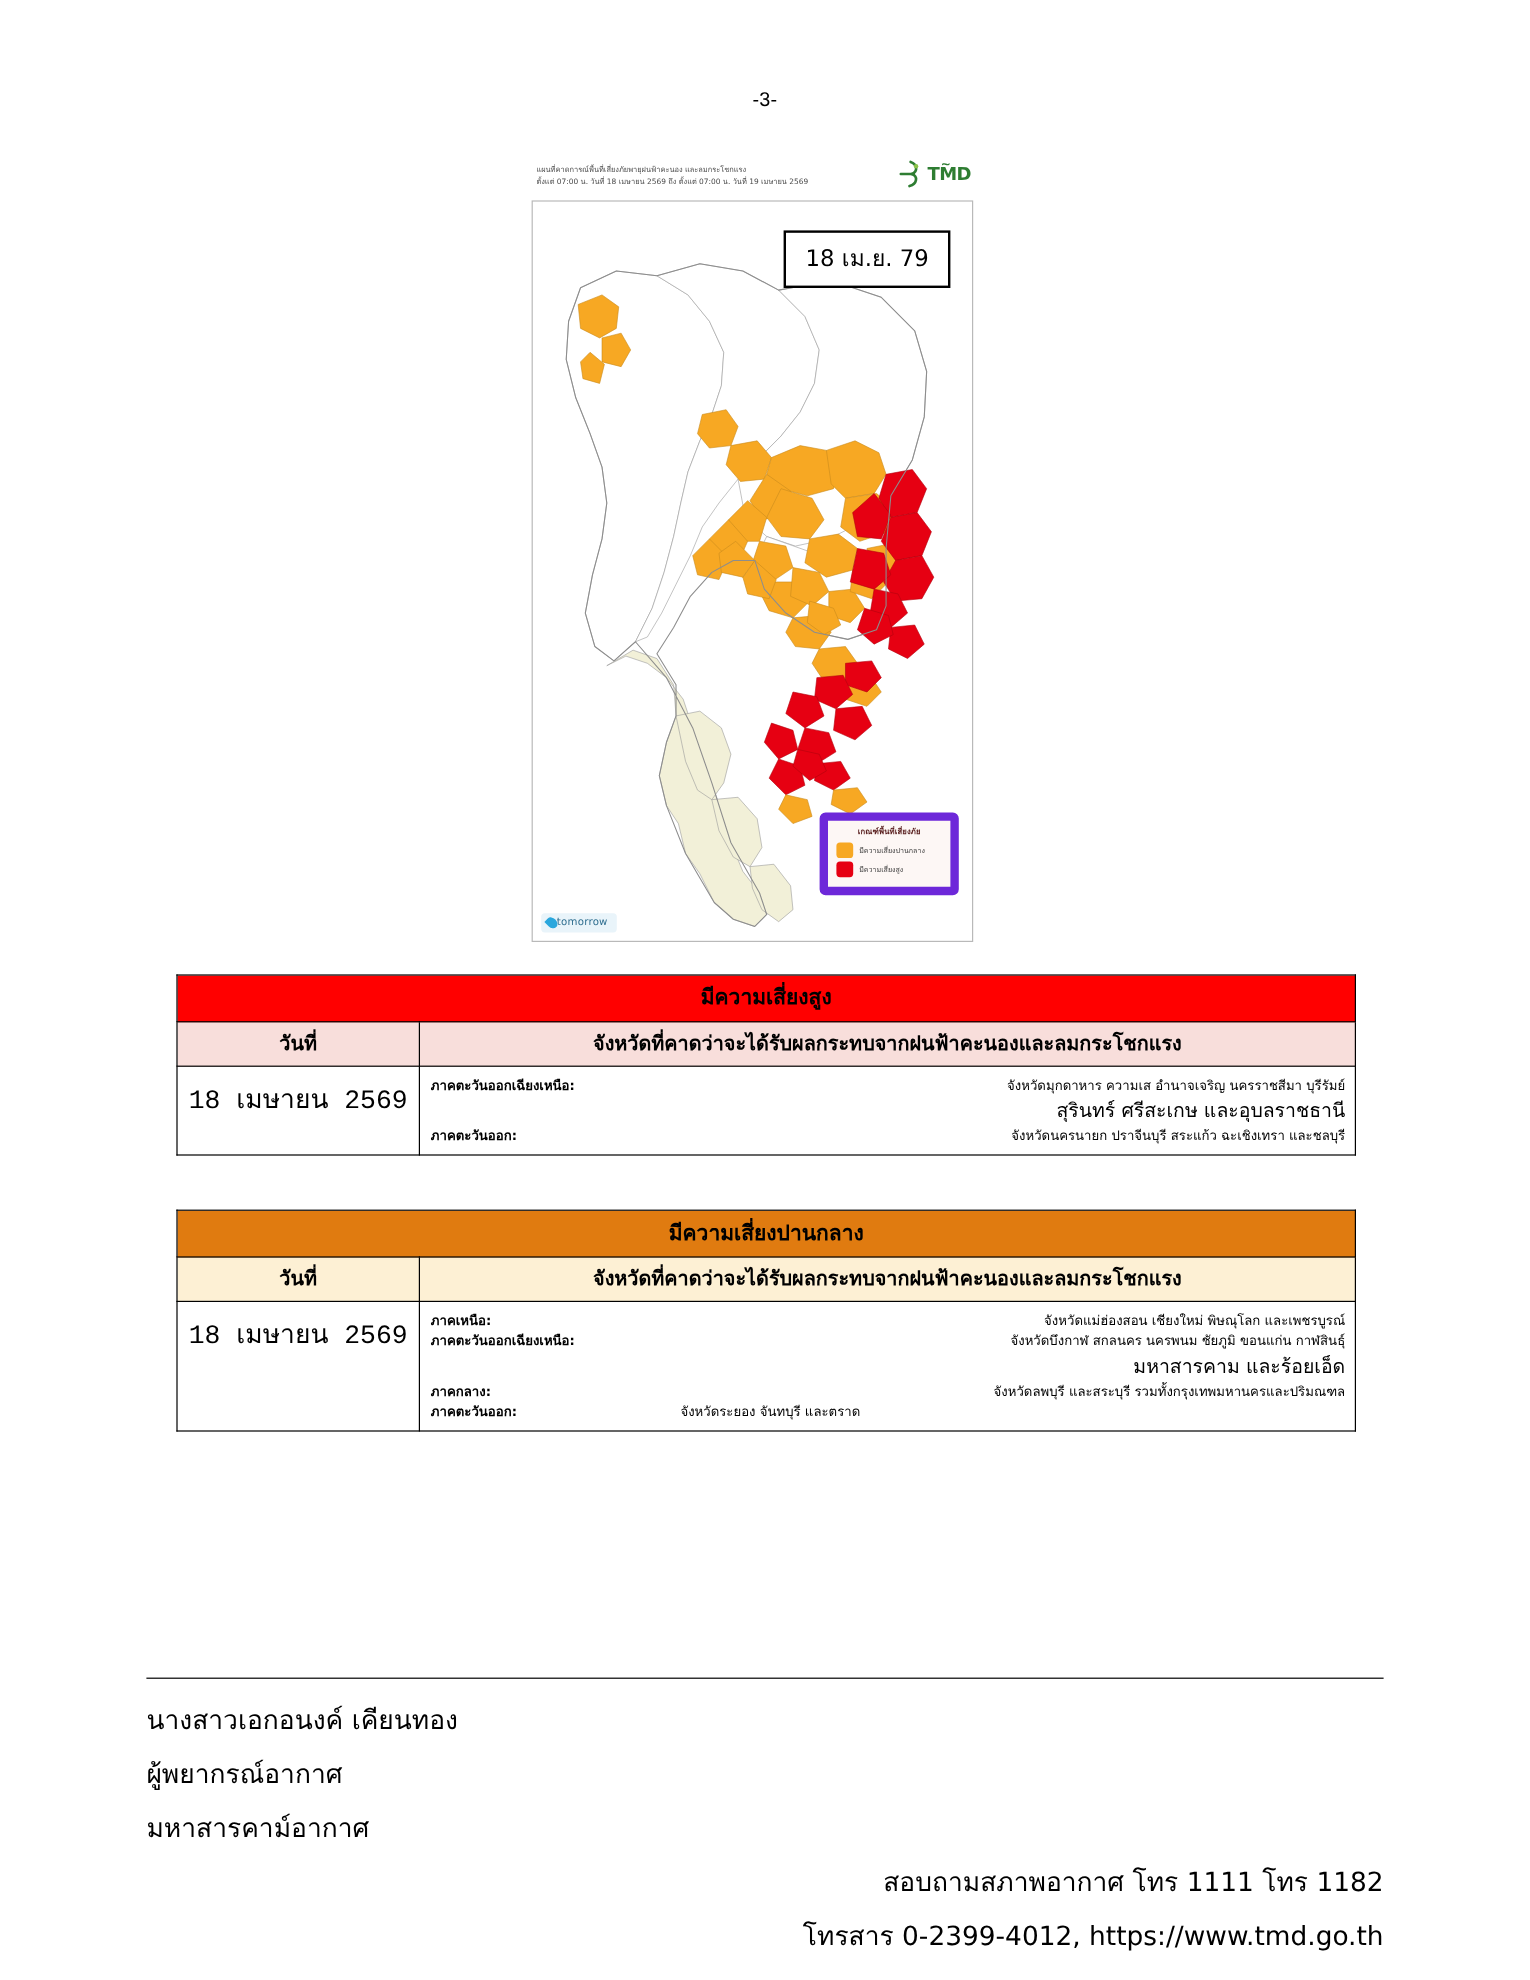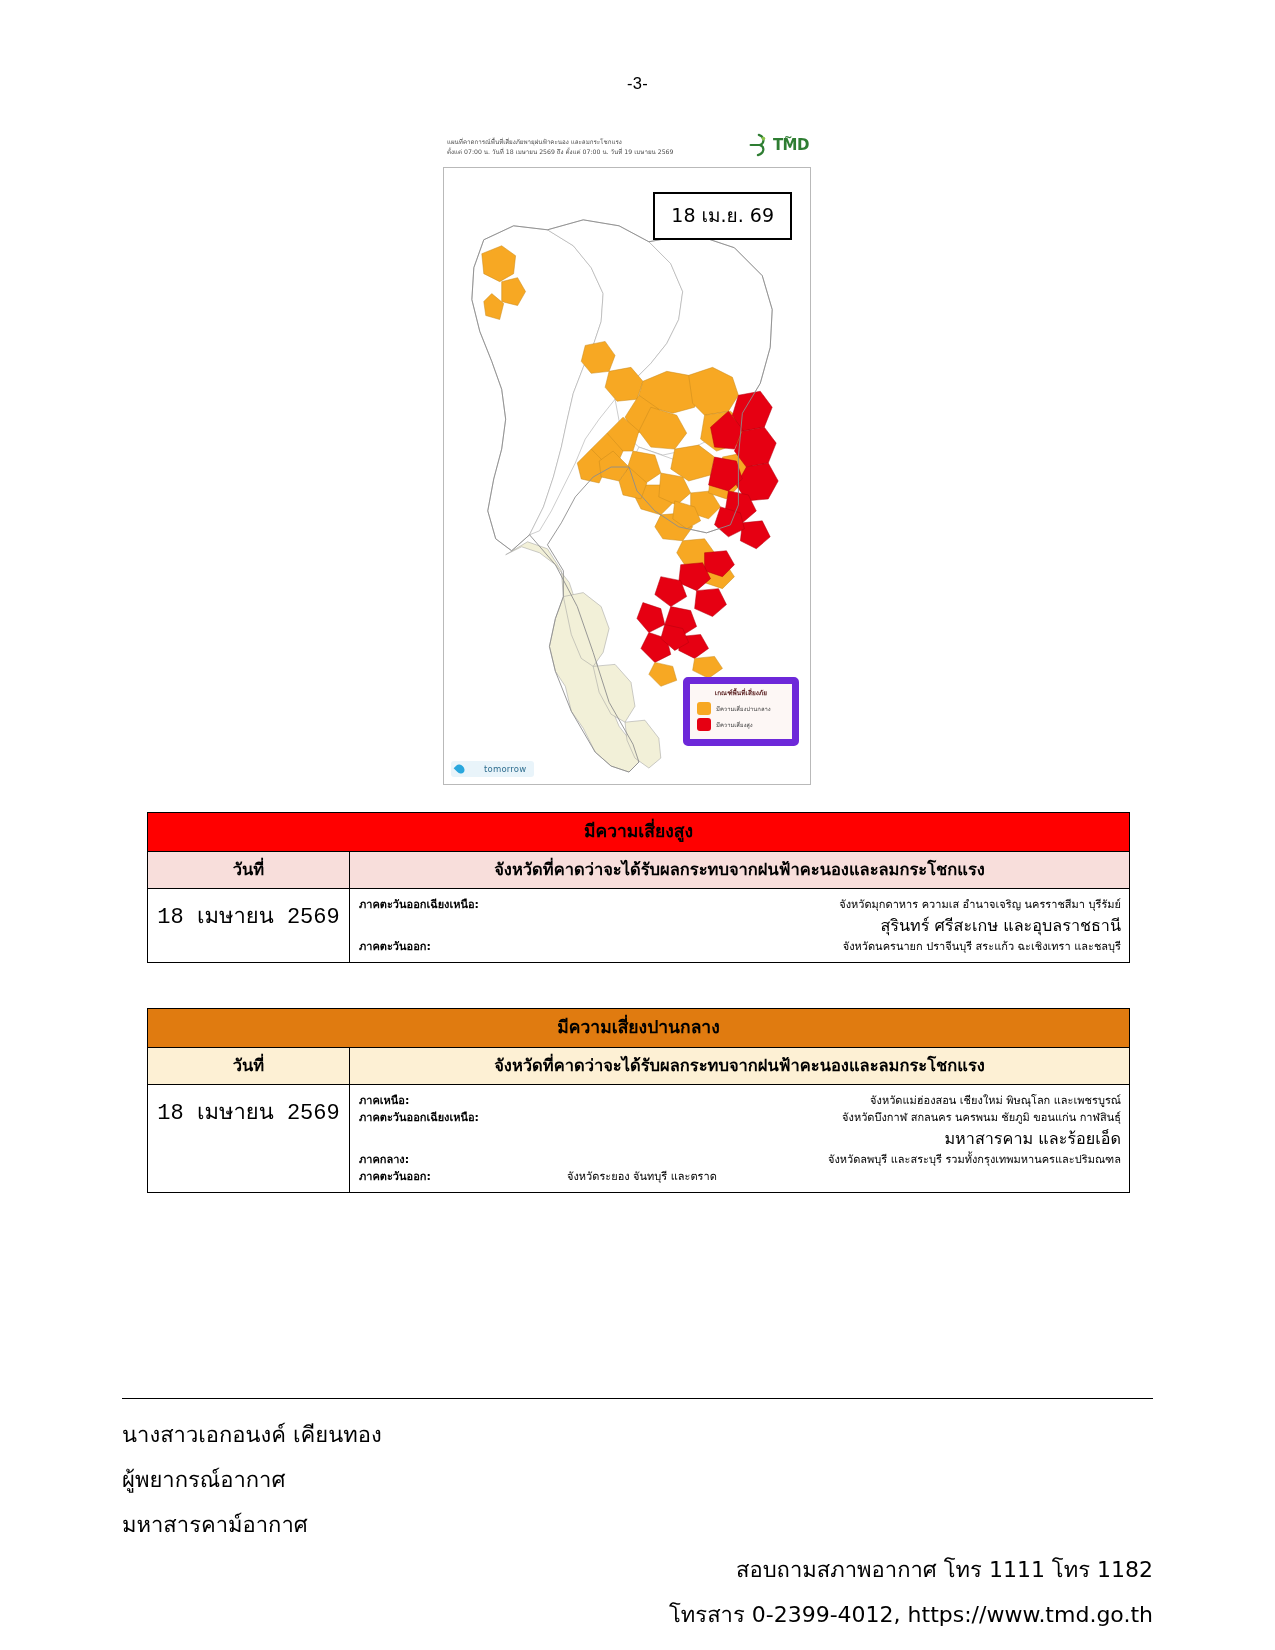--- a/index.html
+++ b/index.html
@@ -142,21 +142,21 @@
 
   .tomorrow-badge {
     position: absolute;
     left: 7px;
     bottom: 7px;
     background: #e9f4fa;
     border-radius: 3px;
     padding: 3px 8px 3px 5px;
     display: flex;
     align-items: center;
-    gap: 20px;
+    gap: 0;
     z-index: 6;
   }
   .tomorrow-badge .drop {
     width: 8px; height: 10px;
     background: #2aa7dd;
     border-radius: 0 50% 50% 50%;
     transform: rotate(-45deg);
     flex: none;
   }
   .tomorrow-badge .tm-text {
@@ -381,21 +381,21 @@
           <path fill="none" stroke="#8d8d8d" stroke-width="0.9" d="M40 72 L70 58 L104 62 L140 52 L176 58 L206 74 L250 66 L292 80 L320 108
                    L330 142 L328 180 L318 216 L300 246 L296 290 L296 338 L288 358 L264 366
                    L236 360 L212 344 L194 324 L186 300 L168 300 L150 310 L132 330 L118 356
                    L104 378 L120 404 L120 430 L112 452 L106 480 L112 505 L128 545 L152 586
                    L168 600 L186 606 L196 596 L190 578 L166 536 L150 486 L134 440 L112 398
                    L86 368 L68 384 L52 372 L44 344 L50 312 L58 282 L62 252 L58 222 L48 194
                    L36 164 L28 132 L30 100 Z"></path>
         </g>
       </svg>
 
-      <div class="date-badge">18 เม.ย. 69</div>
+      <div class="date-badge">18 เม.ย. 79</div>
 
       <div class="map-legend">
         <div class="legend-title">เกณฑ์พื้นที่เสี่ยงภัย</div>
         <div class="legend-row">
           <span class="legend-swatch" style="background:#f7a823"></span>
           <span class="legend-label">มีความเสี่ยงปานกลาง</span>
         </div>
         <div class="legend-row">
           <span class="legend-swatch" style="background:#e60012"></span>
           <span class="legend-label">มีความเสี่ยงสูง</span>

